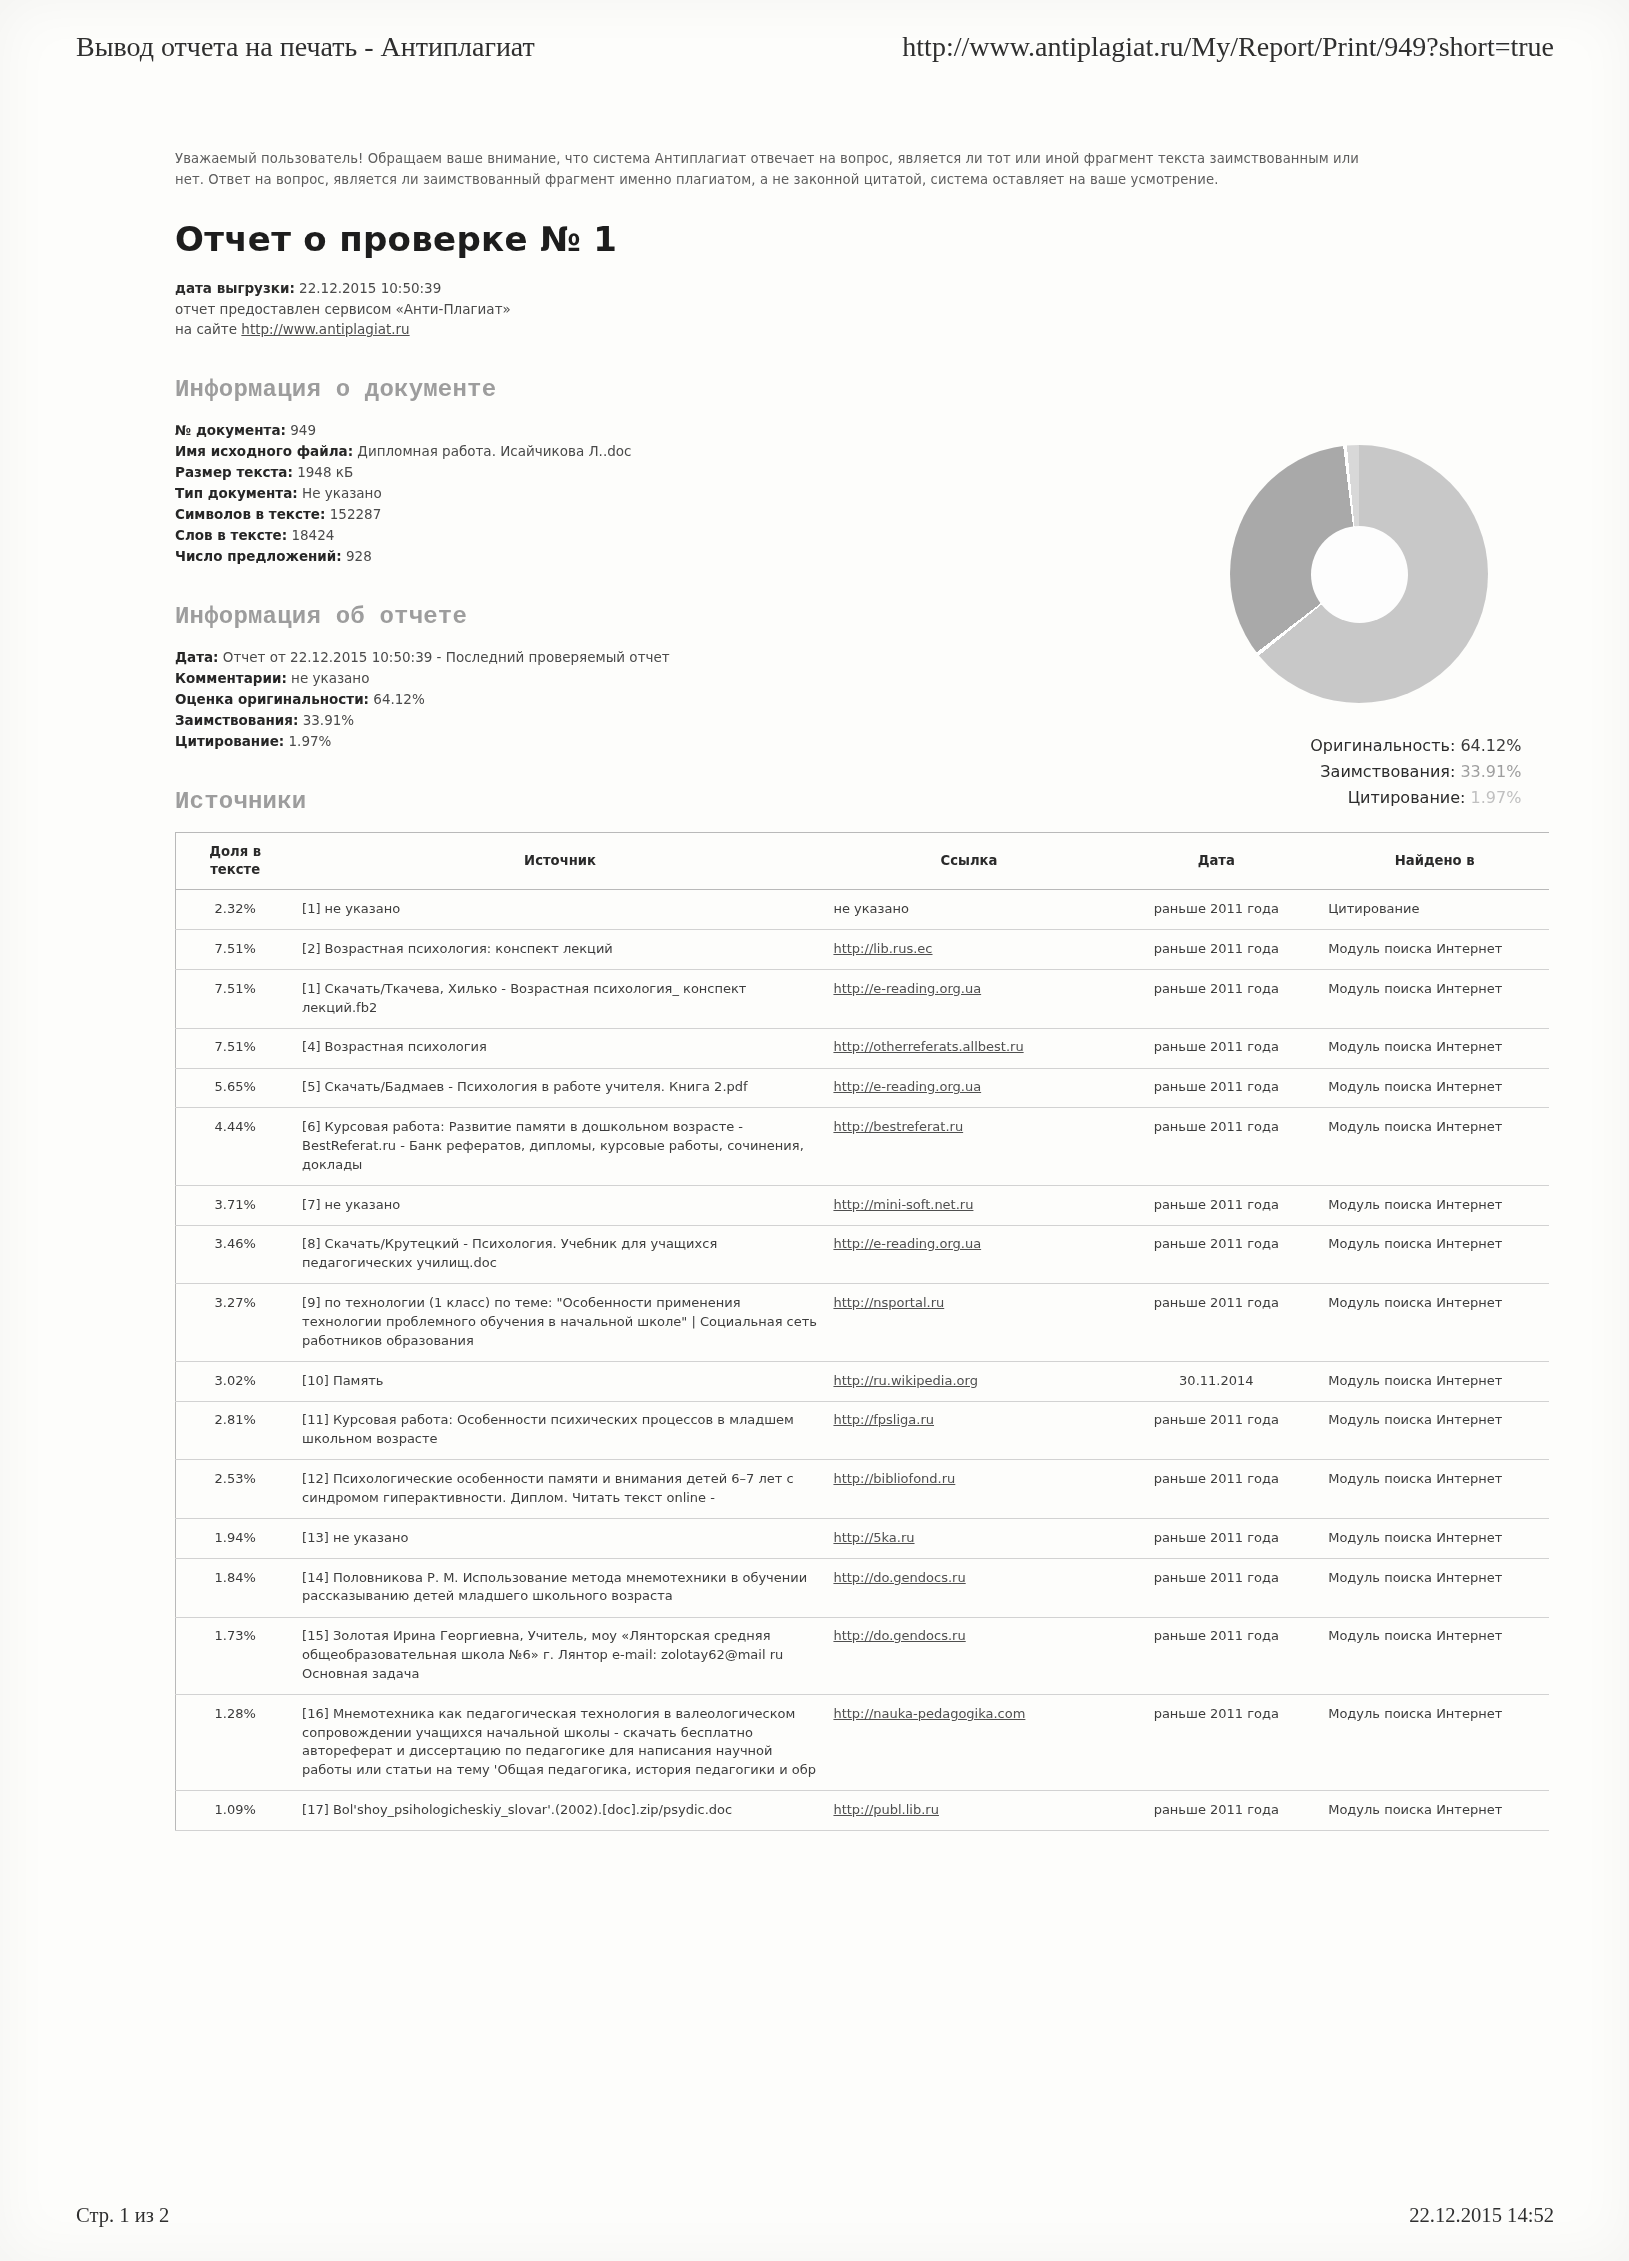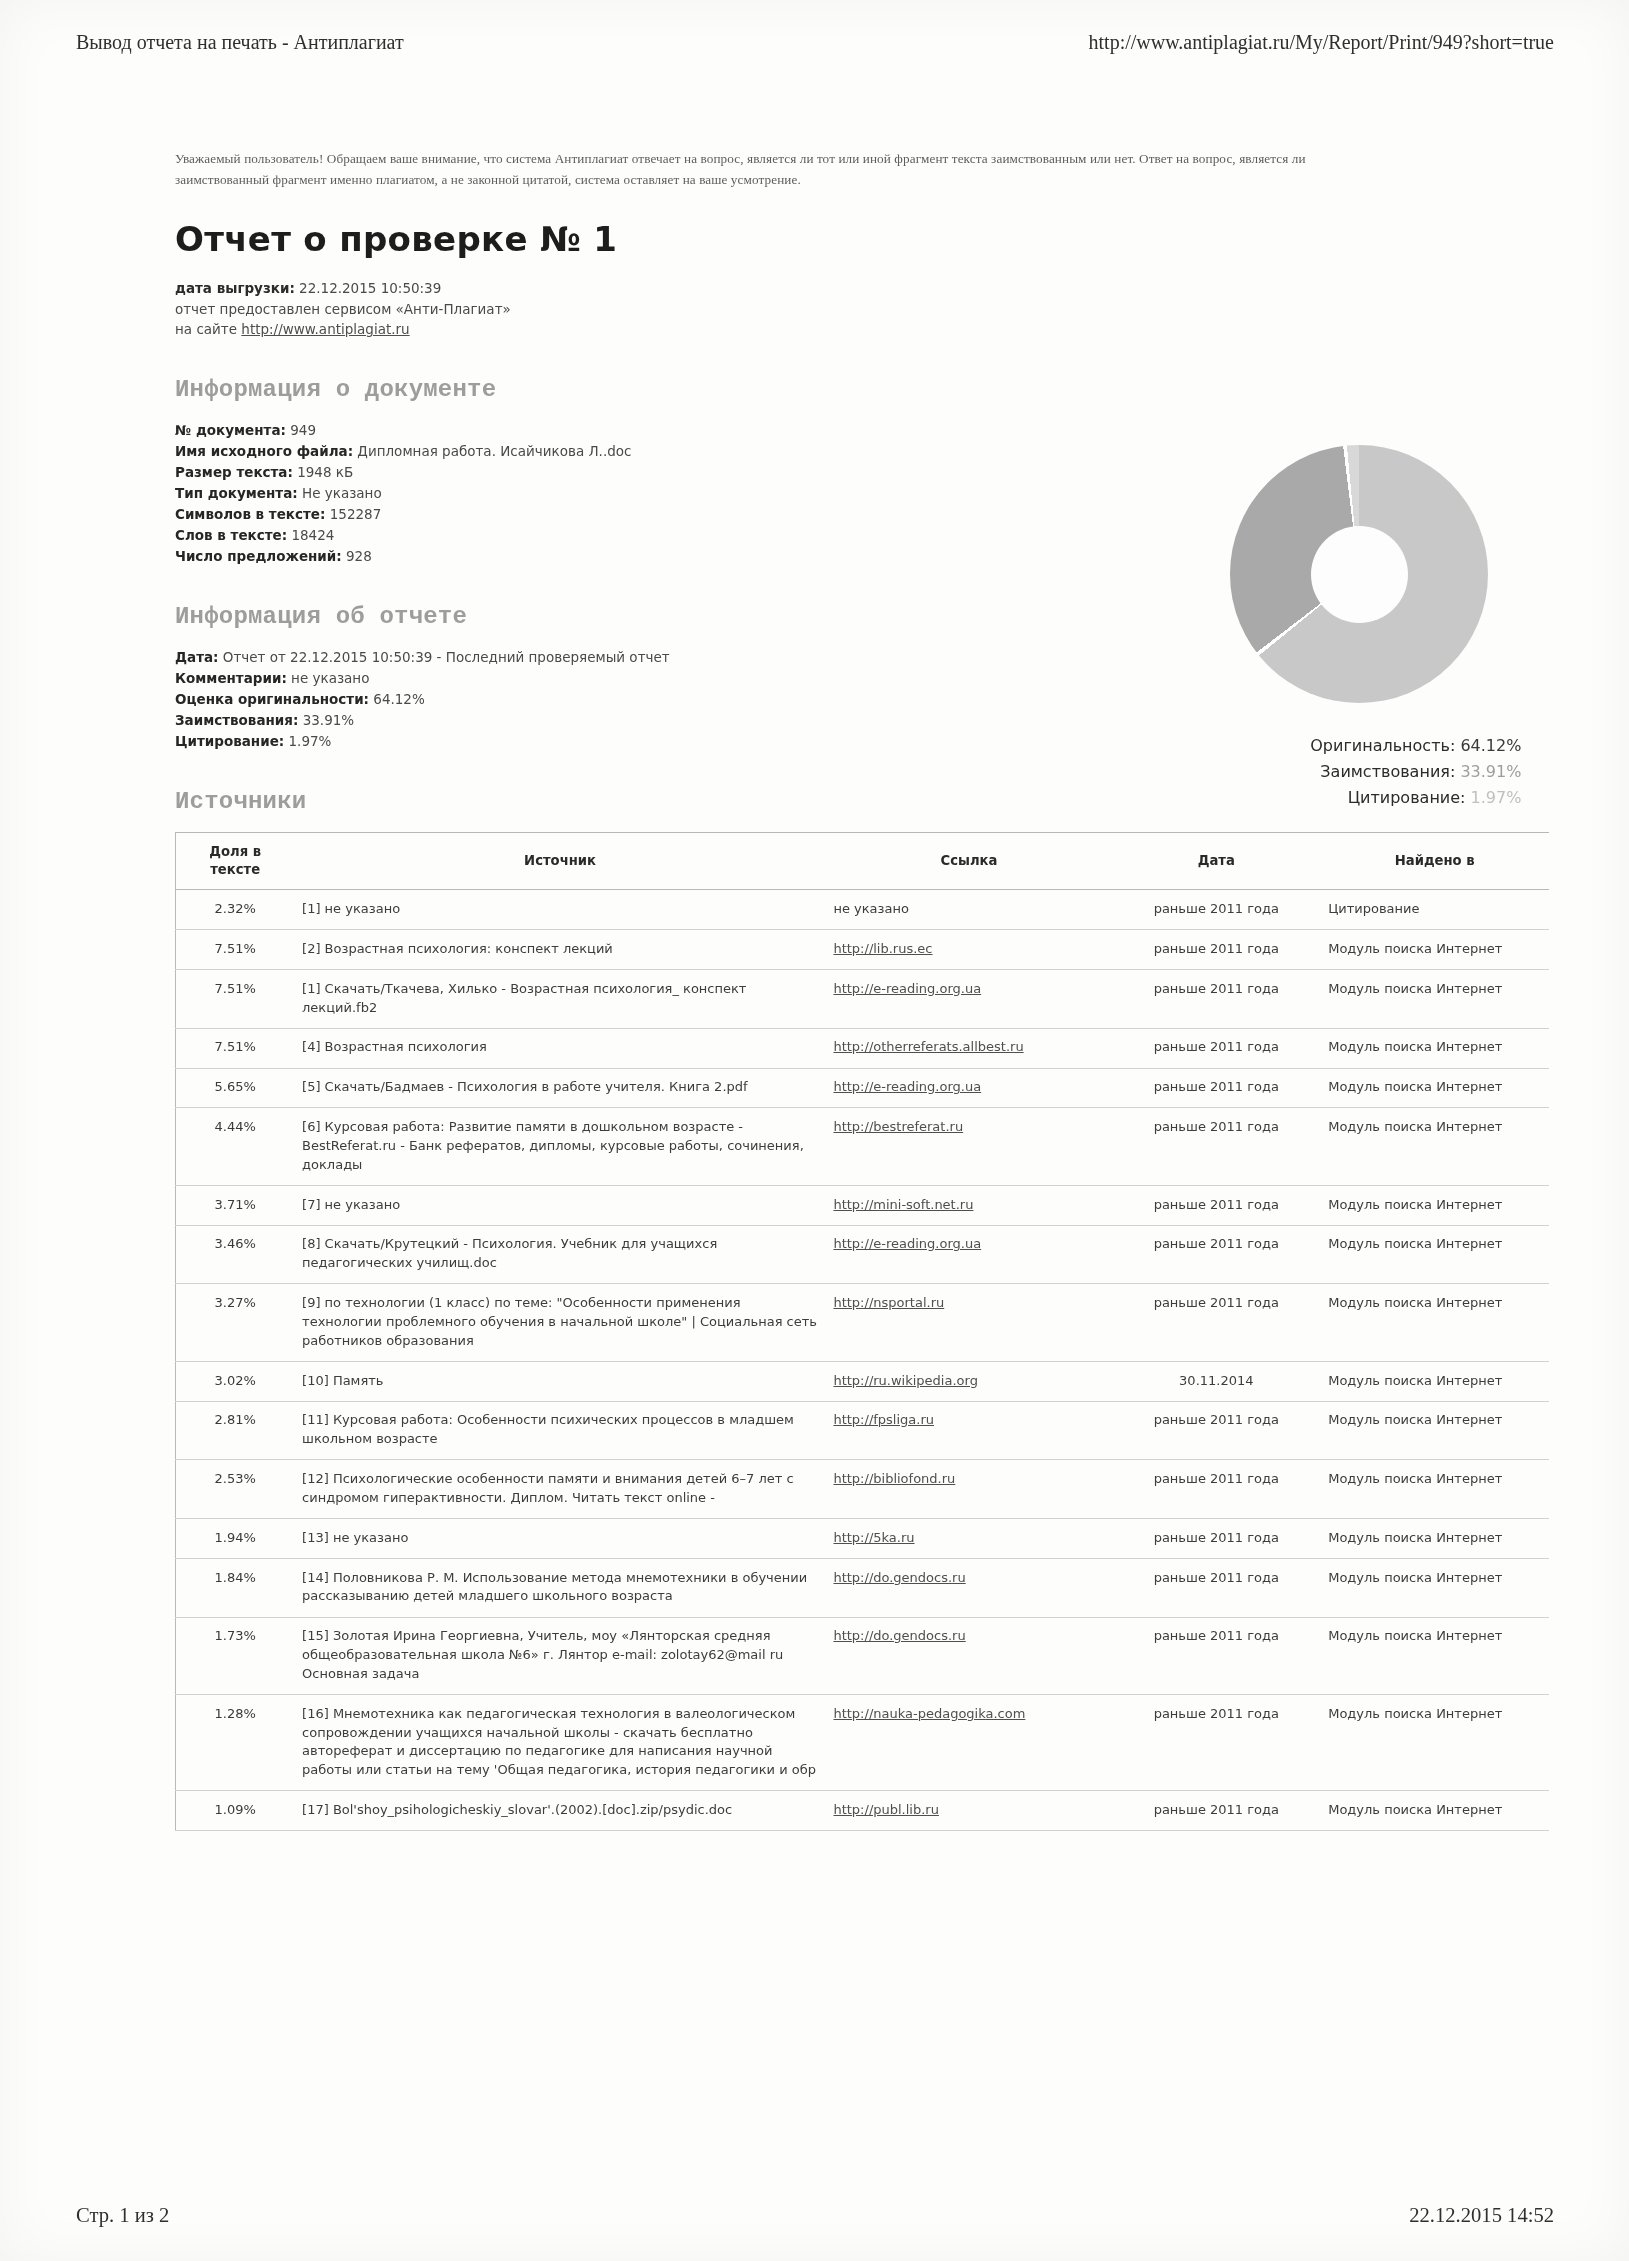--- a/index.html
+++ b/index.html
@@ -32,21 +32,21 @@
   
   .print-head {
     position: absolute;
     top: 31px;
     left: 76px;
     right: 76px;
     display: flex;
     justify-content: space-between;
     align-items: baseline;
     font-family: "Liberation Serif", serif;
-    font-size: 20px;
+    font-size: 28px;
     color: #ララ;
     color: #2f2f2f;
   }
   .print-foot {
     position: absolute;
     bottom: 34px;
     left: 76px;
     right: 76px;
     display: flex;
     justify-content: space-between;
@@ -63,21 +63,20 @@
     left: 175px;
     width: 1302px;
   }
 
   .notice {
     font-size: 13.2px;
     line-height: 1.62;
     color: #5d5d5d;
     width: 1203px;
     letter-spacing: 0.1px;
-    font-family: Liberation Serif, serif;
   }
 
   h1.title {
     font-size: 34px;
     font-weight: bold;
     color: #1d1d1d;
     margin: 28px 0 19.3px 0;
     letter-spacing: 0.3px;
   }
 

